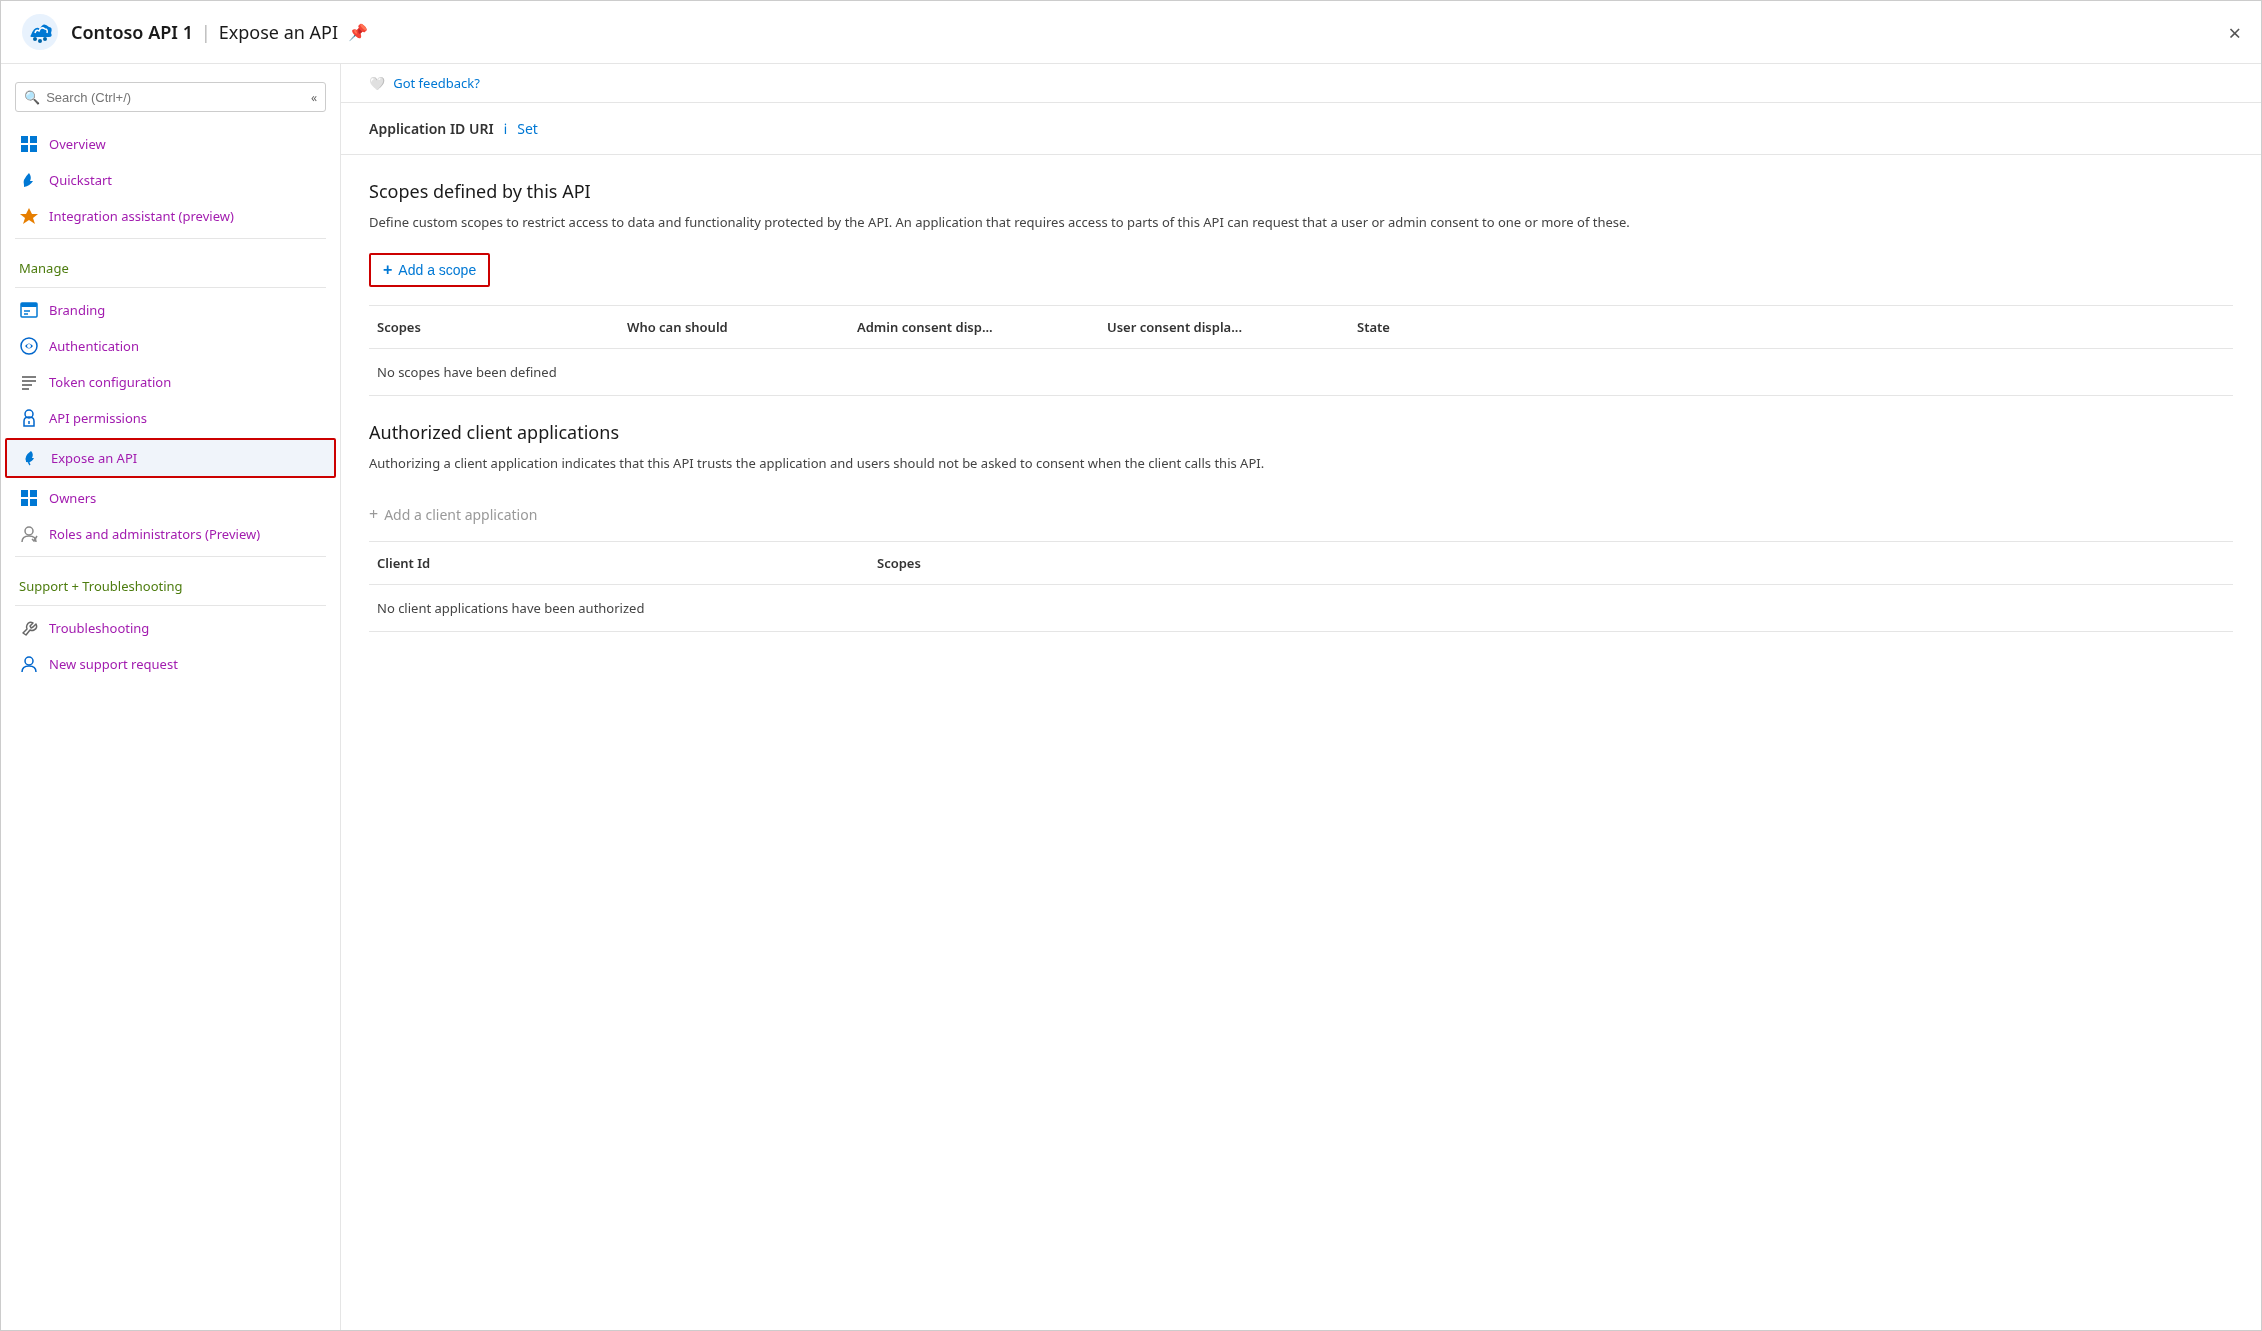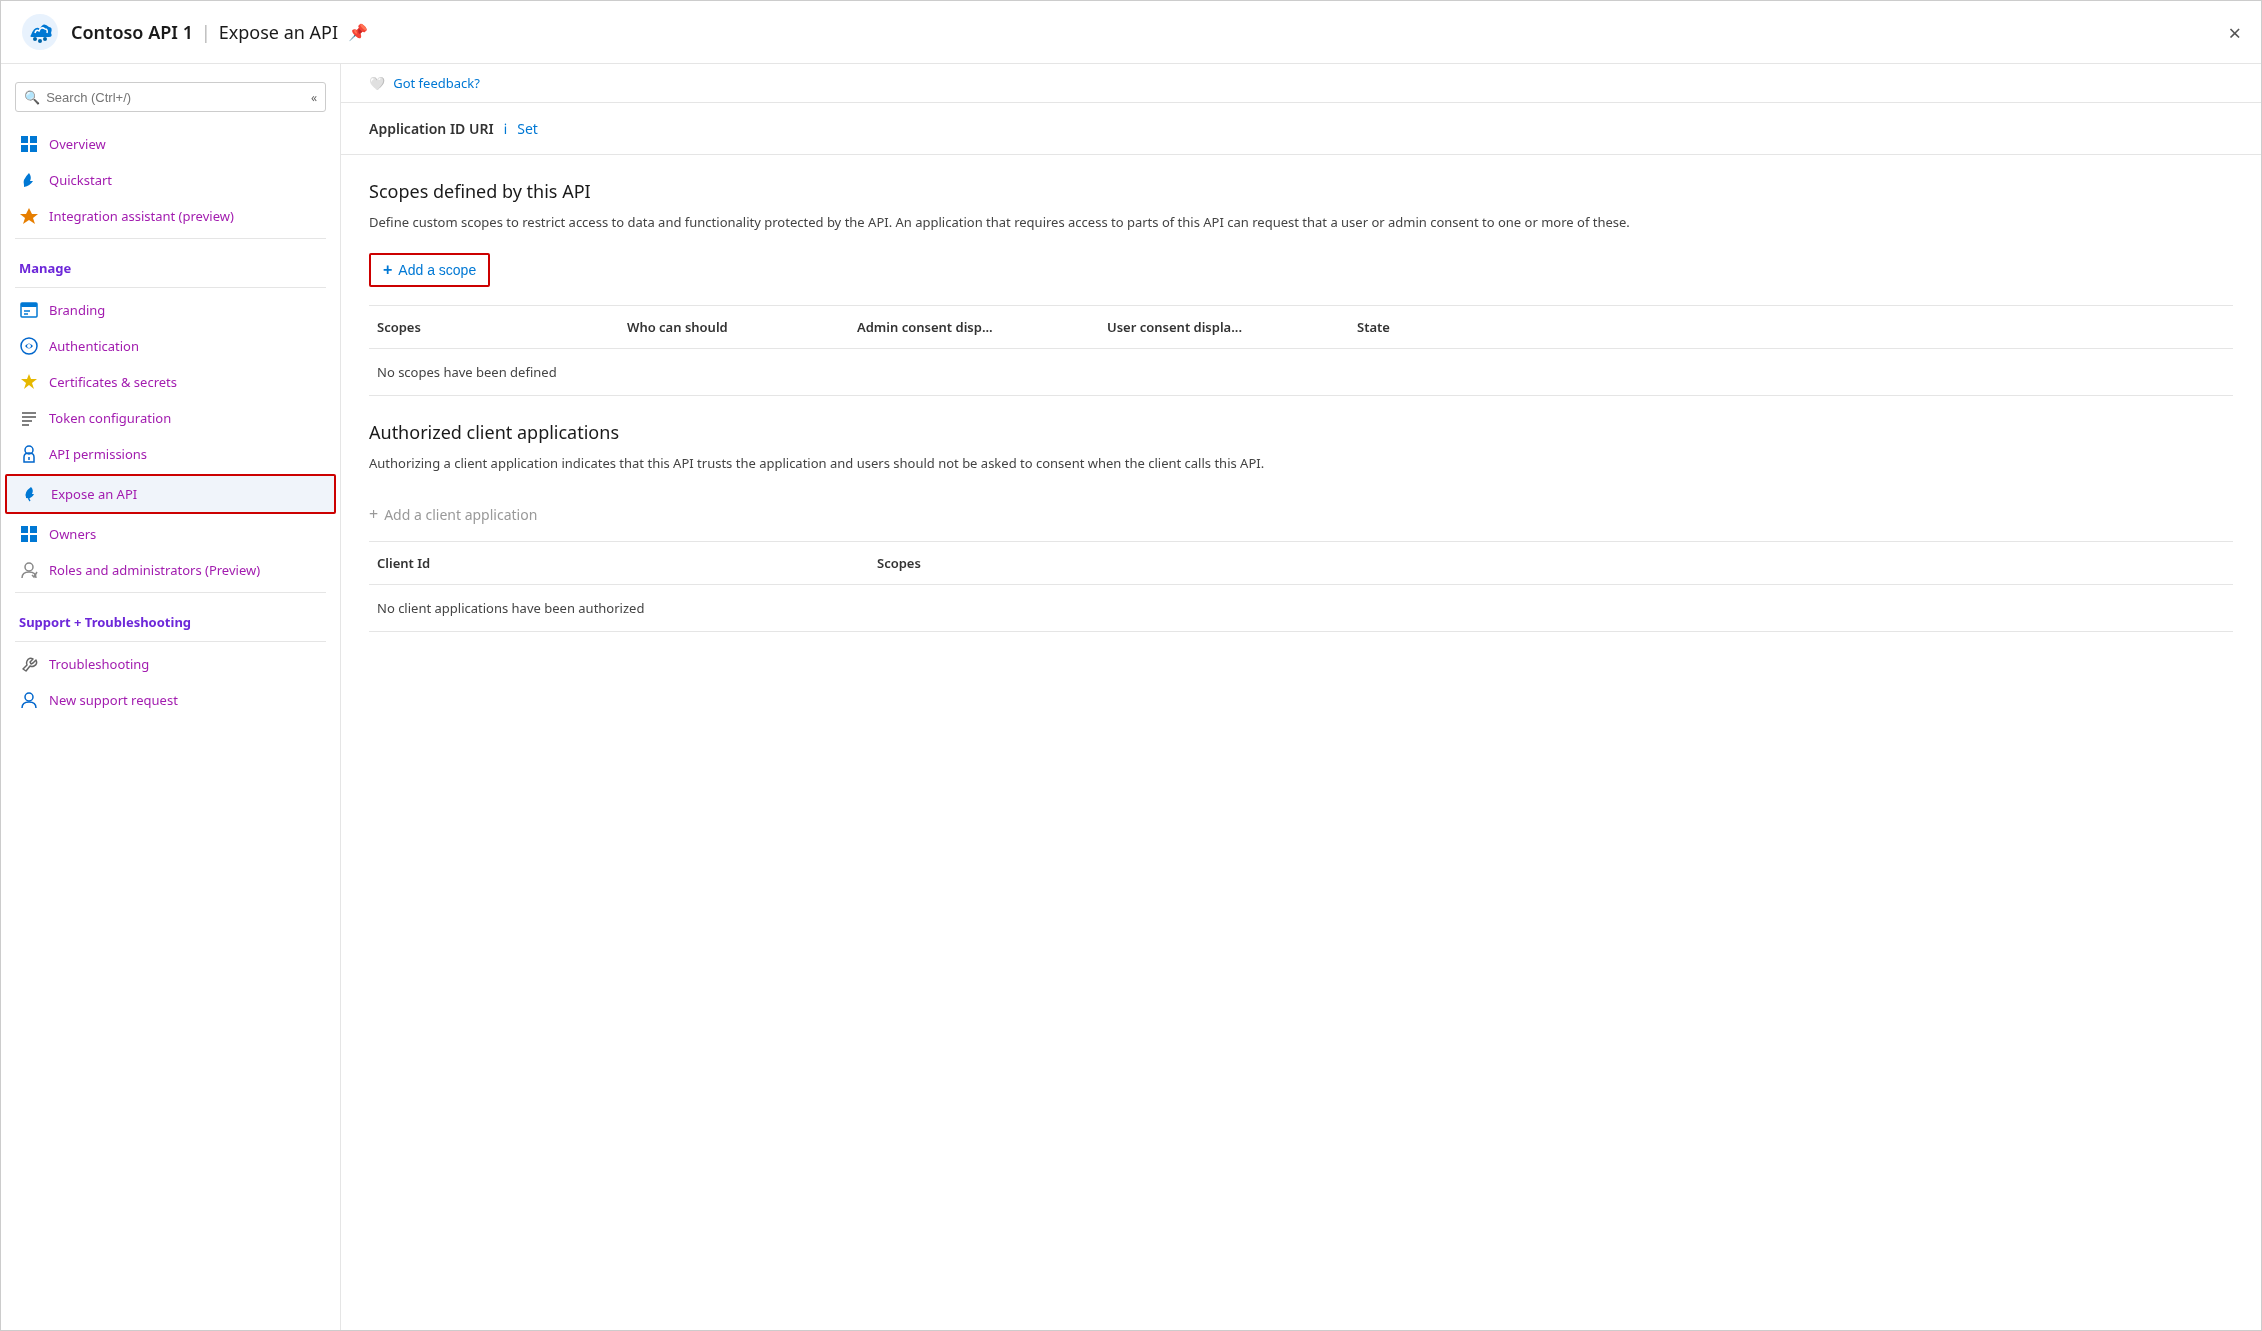--- a/index.html
+++ b/index.html
@@ -116,23 +116,23 @@
       height: 20px;
       display: flex;
       align-items: center;
       justify-content: center;
       flex-shrink: 0;
       font-size: 15px;
     }
 
     .section-label {
       font-size: 13px;
-      font-weight: 700;
+      font-weight: 400;
       padding: 16px 18px 6px 18px;
-      color: #6d28d9;
+      color: #4d7c0f;
     }
     .section-divider {
       border: none;
       border-top: 1px solid #e5e5e5;
       margin: 4px 14px;
     }
 
     
     .main-content {
       flex: 1;
@@ -350,28 +350,20 @@
         <span class="nav-icon icon-auth">
           <svg width="18" height="18" viewBox="0 0 18 18">
               <circle cx="9" cy="9" r="8" fill="none" stroke="#0066cc" stroke-width="1.5"></circle>
               <path d="M5 9 Q9 4 13 9 Q9 14 5 9Z" fill="#0066cc"></path>
               <circle cx="9" cy="9" r="2" fill="white"></circle>
             </svg>
         </span>
         <span>Authentication</span>
       </div>
 
-      <div class="nav-item">
-        <span class="nav-icon icon-certs">
-          <svg width="18" height="18" viewBox="0 0 18 18">
-              <path d="M9 1 L11 6 L17 6 L12 10 L14 16 L9 12 L4 16 L6 10 L1 6 L7 6Z" fill="#e6b800"></path>
-            </svg>
-        </span>
-        <span>Certificates &amp; secrets</span>
-      </div>
 
       <div class="nav-item">
         <span class="nav-icon icon-token">
           <svg width="18" height="18" viewBox="0 0 18 18">
               <line x1="2" y1="4" x2="16" y2="4" stroke="#555" stroke-width="1.5"></line>
               <line x1="2" y1="8" x2="16" y2="8" stroke="#555" stroke-width="1.5"></line>
               <line x1="2" y1="12" x2="12" y2="12" stroke="#555" stroke-width="1.5"></line>
               <line x1="2" y1="16" x2="9" y2="16" stroke="#555" stroke-width="1.5"></line>
             </svg>
         </span>

